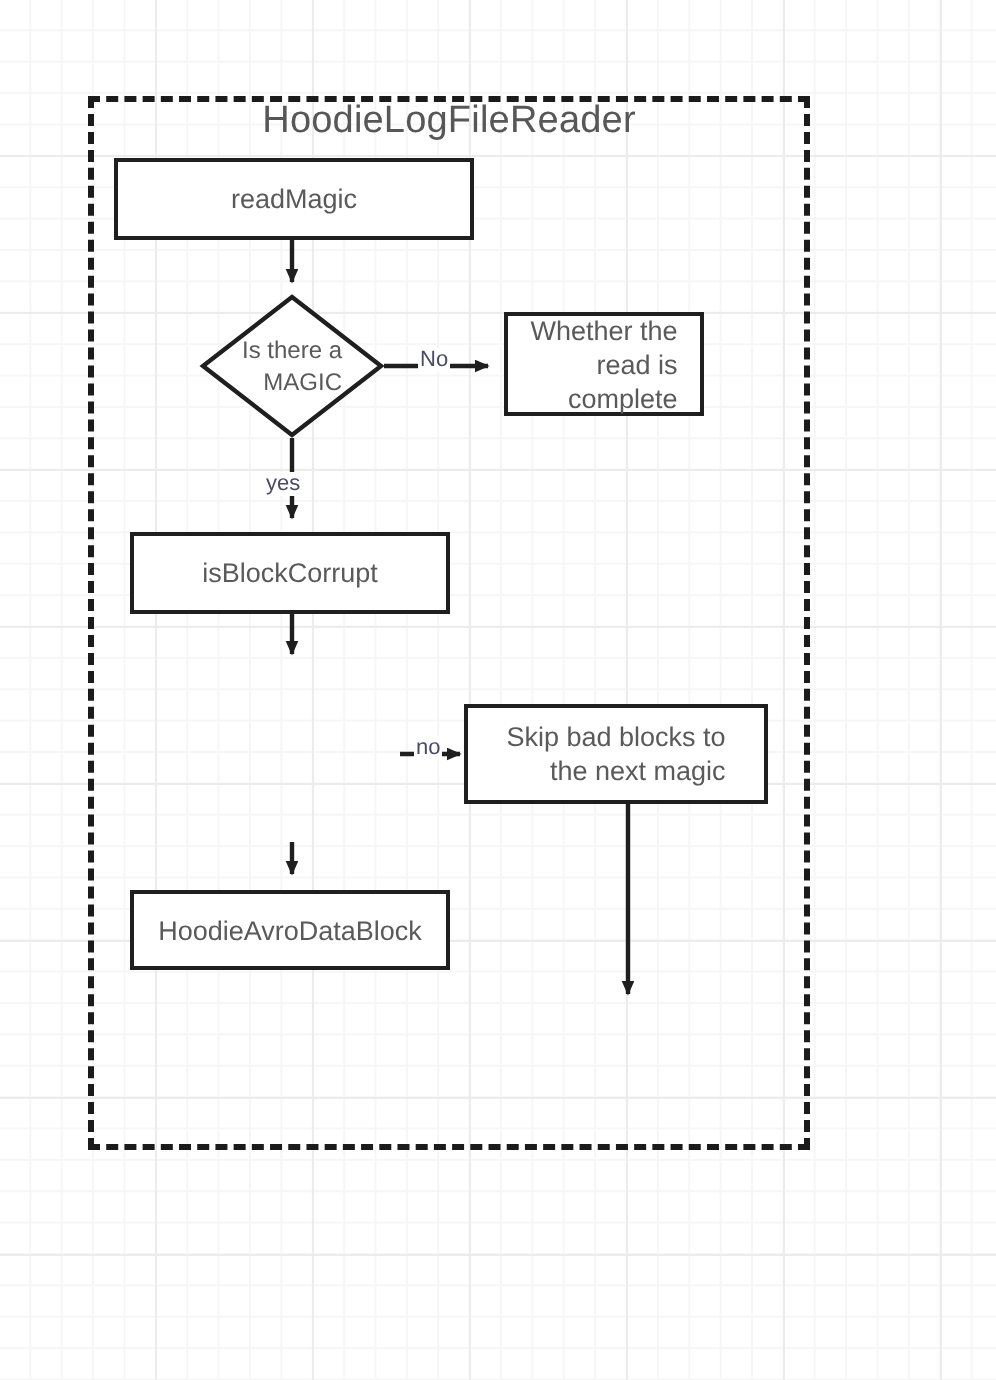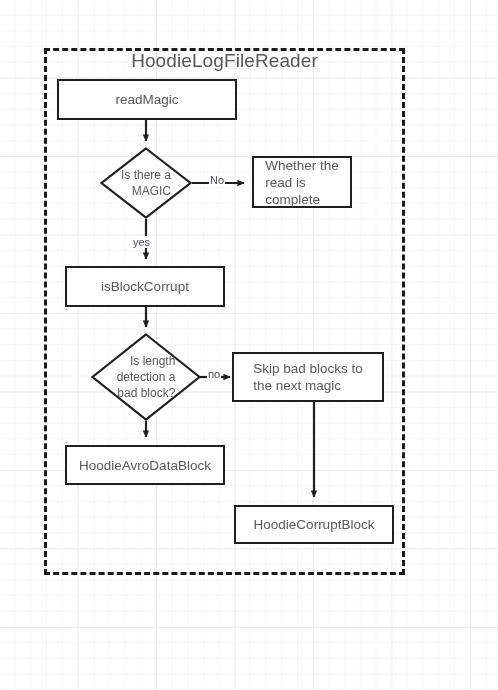--- a/index.html
+++ b/index.html
@@ -48,21 +48,21 @@
     white-space: nowrap;
   }
   .node-box {
     position: absolute;
     box-sizing: border-box;
     border: 2px solid #1f1f1f;
     background: #ffffff;
     display: flex;
     align-items: center;
     justify-content: center;
-    text-align: left;
+    text-align: right;
     color: #5a5a5a;
     font-size: 13.5px;
     line-height: 17px;
     padding: 14px 4px;
   }
   .diamond-wrap {
     position: absolute;
   }
   .diamond-wrap svg {
     position: absolute;
@@ -148,39 +148,28 @@
   <div class="node-box" style="left:65px; top:266px; width:160px; height:41px;">
     <span>isBlockCorrupt</span>
   </div>
 
   <div class="node-box" style="left:252px; top:156px; width:100px; height:52px;">
     <span style="white-space:pre-line;">Whether the
 read is
 complete</span>
   </div>
 
-  <div class="diamond-wrap" style="left:91px; top:333px; width:110px; height:88px;">
-    <svg width="110" height="88" viewBox="0 0 110 88">
-      <polygon points="55,1.5 108.5,44 55,86.5 1.5,44" fill="#ffffff" stroke="#1f1f1f" stroke-width="2.2"></polygon>
-    </svg>
-    <div class="diamond-label">Is length
-detection a
-bad block?</div>
-  </div>
 
   <div class="node-box" style="left:232px; top:352px; width:152px; height:50px;">
     <span style="white-space:pre-line;">Skip bad blocks to
 the next magic</span>
   </div>
 
   <div class="node-box" style="left:65px; top:445px; width:160px; height:40px;">
     <span>HoodieAvroDataBlock</span>
   </div>
 
-  <div class="node-box" style="left:234px; top:505px; width:160px; height:39px;">
-    <span>HoodieCorruptBlock</span>
-  </div>
 
   <div class="edge-label" style="left:209px; top:174px;">No</div>
   <div class="edge-label" style="left:132px; top:236px;">yes</div>
   <div class="edge-label" style="left:207px; top:368px;">no</div>
 
 </div>
 
 </body></html>

